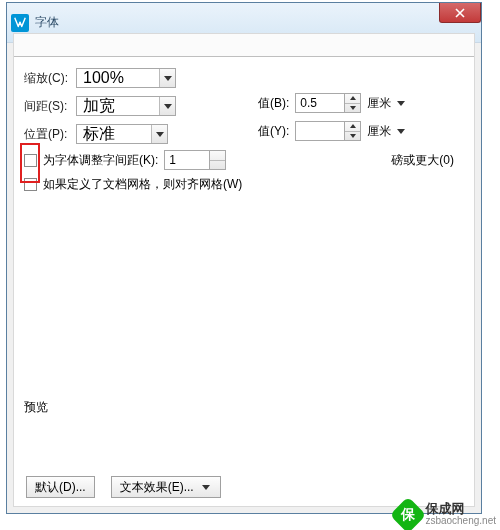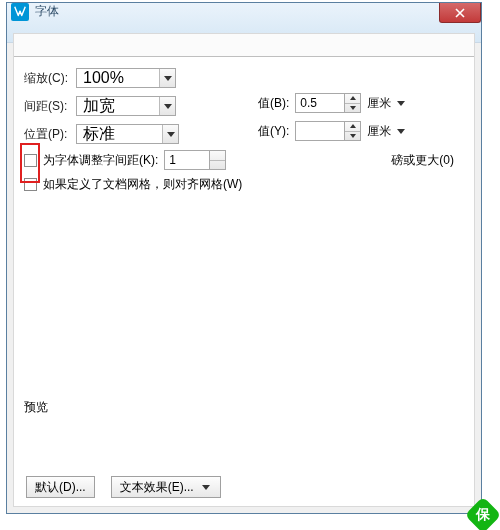--- a/index.html
+++ b/index.html
@@ -1,39 +1,39 @@
 <!DOCTYPE html>
 <html><head>
 <meta charset="utf-8">
 <style>
   * { box-sizing: border-box; margin: 0; padding: 0; }
   html, body { width: 500px; height: 530px; font-family: "Microsoft YaHei", Arial, sans-serif; font-size: 12px; background: #fff; }
   .canvas { position: relative; width: 500px; height: 530px; background: #fff; }
   .dialog { position: absolute; left: 6px; top: 2px; width: 476px; height: 512px; border: 1px solid #5a7fa0; background: #f0f0f0; }
-  .titlebar { height: 40px; background: linear-gradient(#eaf3fb, #d6e7f5); display: flex; align-items: flex-start; border-bottom: 1px solid #c9d8e6; position: relative; }
+  .titlebar { height: 40px; background: linear-gradient(#eaf3fb, #d6e7f5); display: flex; align-items: center; border-bottom: 1px solid #c9d8e6; position: relative; }
   .app-icon { width: 18px; height: 18px; margin: 0 6px 0 4px; background: #0095d7; display: flex; align-items: center; justify-content: center; border-radius: 2px; }
   .app-icon svg { width: 14px; height: 14px; }
   .title { color: #2b4a66; font-size: 12px; }
   .close-btn { position: absolute; right: 0; top: 0; width: 42px; height: 20px; background: linear-gradient(#d56a6a, #c23a3a); border: 1px solid #8a2b2b; border-top: none; border-radius: 0 0 3px 3px; display: flex; align-items: center; justify-content: center; color: #fff; cursor: pointer; }
   .close-btn svg { width: 10px; height: 10px; }
   .body { position: absolute; left: 6px; top: 30px; right: 6px; bottom: 6px; background: #fbfbfb; border: 1px solid #d9d9d9; }
   .tabs { position: absolute; left: 6px; top: -2px; display: flex; height: 22px; }
   .tab { border: 1px solid #bfbfbf; background: #f3f3f3; padding: 3px 10px 2px 10px; font-size: 12px; margin-right: 2px; border-bottom: none; position: relative; top: 2px; cursor: pointer; }
   .tab.active { background: #fff; z-index: 3; }
   .tabline { position: absolute; left: 0; right: 0; top: 22px; border-top: 1px solid #bfbfbf; }
   .pane { position: absolute; left: 0; right: 0; top: 23px; bottom: 0; background: #fff; padding: 8px 10px; }
   .row { display: flex; align-items: center; height: 26px; margin-bottom: 2px; }
   .lbl { width: 52px; text-align: left; color: #222; }
   .combo { display: flex; align-items: center; height: 20px; border: 1px solid #a8a8a8; background: #fff; position: relative; }
   .combo .val { padding: 0 6px; flex: 1; font-size: 16px; }
   .dd-btn { width: 16px; height: 18px; border-left: 1px solid #bbb; background: linear-gradient(#fafafa,#e6e6e6); display: flex; align-items: center; justify-content: center; cursor: pointer; }
   .dd-btn:after { content: ""; border-left: 4px solid transparent; border-right: 4px solid transparent; border-top: 5px solid #333; }
   .combo.zoom { width: 100px; }
   .combo.spacing { width: 100px; }
-  .combo.position { width: 103px; }
+  .combo.position { width: 92px; }
   .value-lbl { margin-left: auto; margin-right: 6px; width: 46px; text-align: center; }
   .spin { display: flex; align-items: center; height: 20px; border-radius: 7px; }
   .spin input { width: 50px; height: 20px; border: 1px solid #a8a8a8; padding: 0 4px; font-size: 12px; }
   .spin .arrows { width: 16px; height: 20px; border: 1px solid #a8a8a8; border-left: none; display: flex; flex-direction: column; background: linear-gradient(#fafafa,#e6e6e6); }
   .spin .arrows span { flex: 1; display: flex; align-items: center; justify-content: center; cursor: pointer; }
   .spin .arrows span:first-child:after { content:""; border-left:3px solid transparent; border-right:3px solid transparent; border-bottom:4px solid #333; }
   .spin .arrows span:last-child { border-top: 1px solid #bbb; }
   .spin .arrows span:last-child:after { content:""; border-left:3px solid transparent; border-right:3px solid transparent; border-top:4px solid #333; }
   .unit { display: flex; align-items: center; margin-left: 6px; }
   .unit .txt { margin-right: 2px; }
@@ -167,14 +167,18 @@
         </div>
 
       </div>
     </div>
   </div>
 
   <div class="watermark">
     <div class="wm-icon">
         <span>保</span>
       </div>
+    <div class="wm-txt">
+      <span class="b">保成网</span>
+      <span class="s">zsbaocheng.net</span>
+    </div>
   </div>
 </div>
 
 </body></html>

